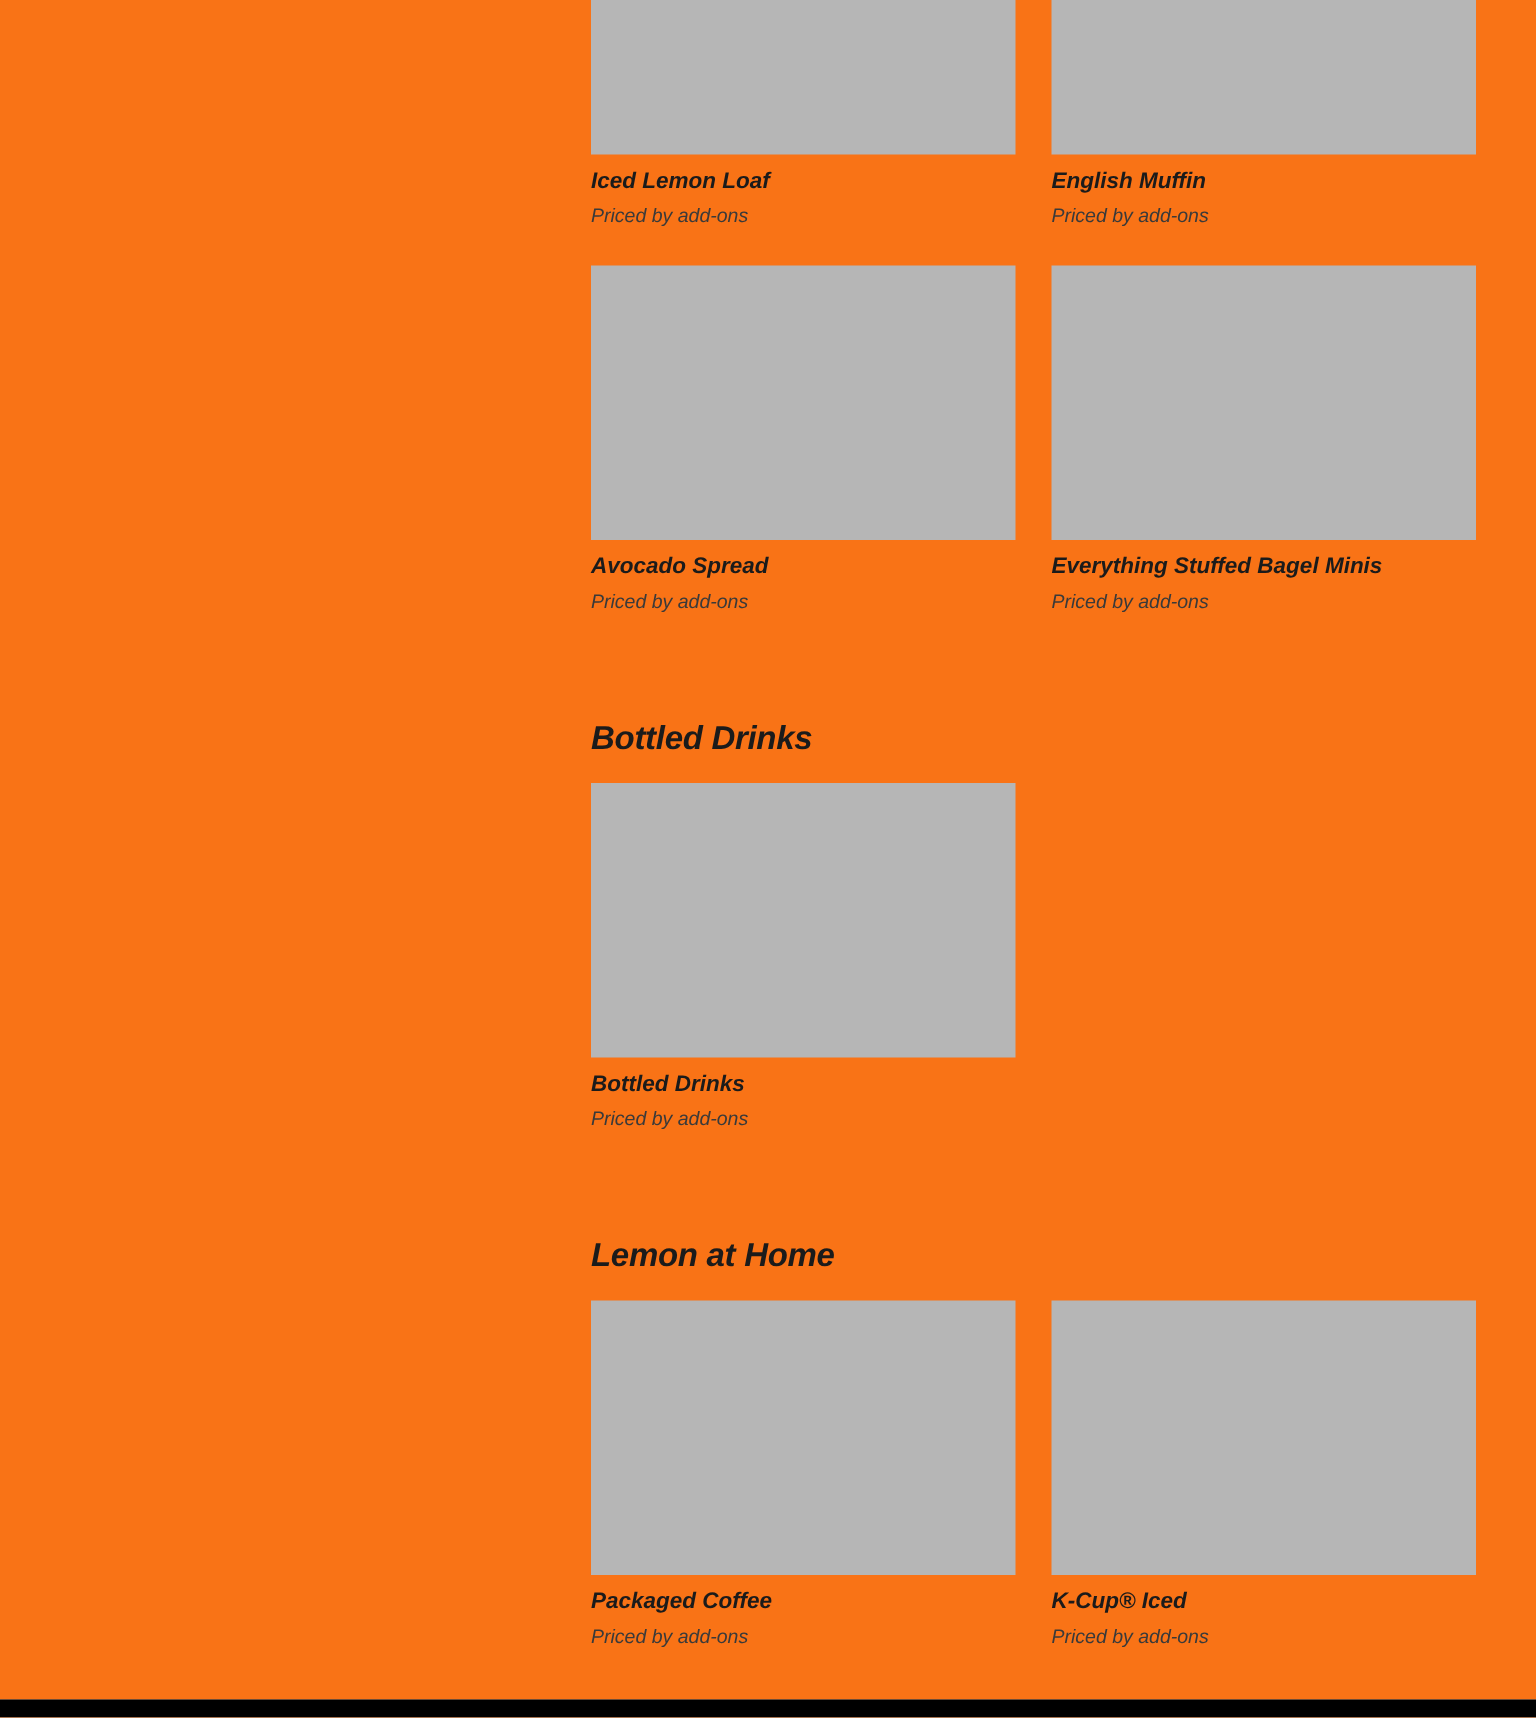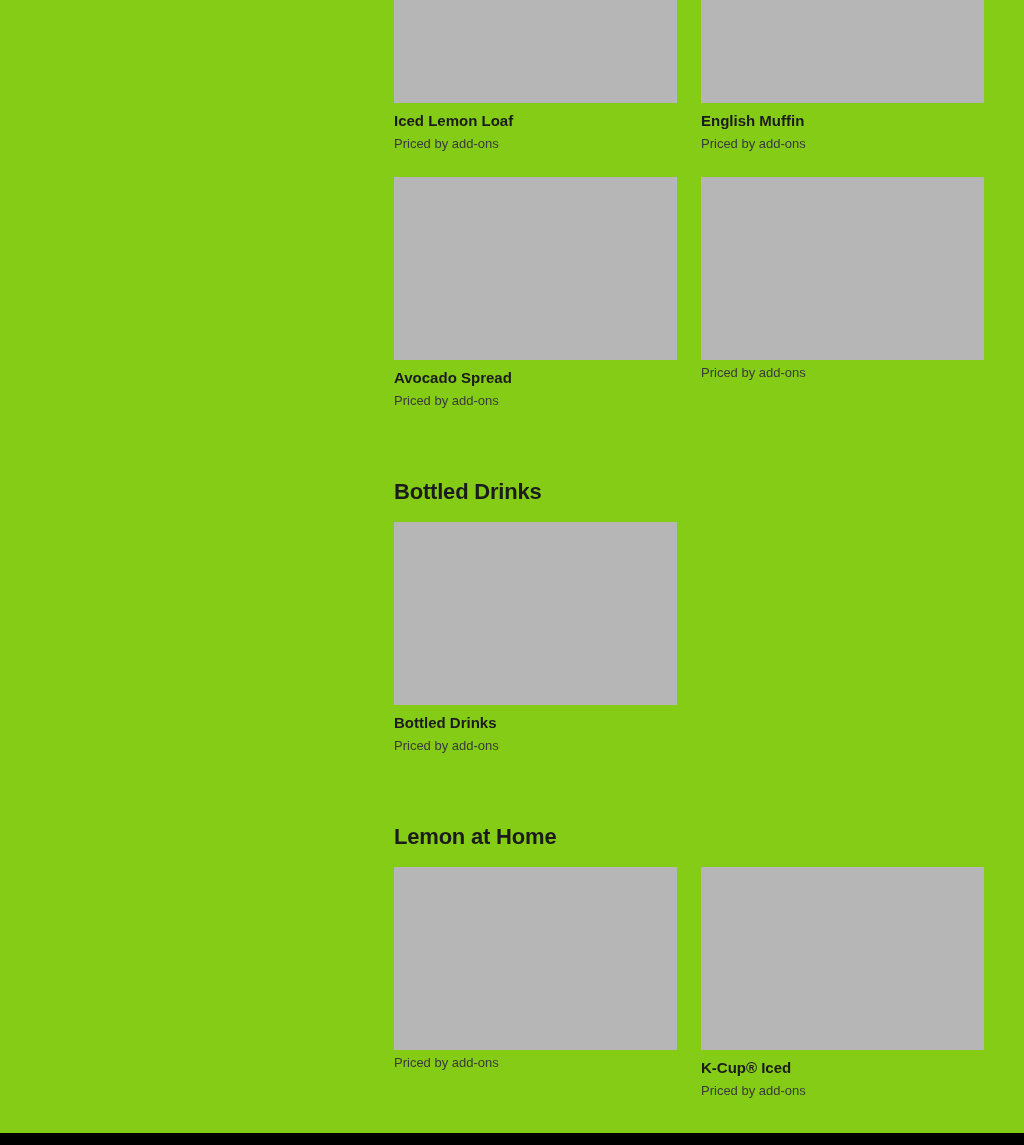--- a/index.html
+++ b/index.html
@@ -96,21 +96,21 @@
     left: 0;
     top: 1133px;
     width: 1024px;
     height: 12px;
     background: #000000;
   }
 </style>
 </head>
 <body style="background: rgb(196, 196, 196);">
 
-<div class="viewport" style="background: #84cc16;">
+<div class="viewport" style="background: #f97316; font-style: italic;">
   <div class="content-column">
 
     <div class="menu-section">
       <div class="product-grid clipped-row">
 
         <div class="product-card">
           <div class="product-thumb" style="background: rgb(182, 182, 182);"></div>
           <div class="product-name">Iced Lemon Loaf</div>
           <div class="product-price">Priced by add-ons</div>
         </div>
@@ -126,20 +126,21 @@
       <div class="product-grid" style="margin-top:24px;">
 
         <div class="product-card">
           <div class="product-thumb" style="background: rgb(182, 182, 182);"></div>
           <div class="product-name">Avocado Spread</div>
           <div class="product-price">Priced by add-ons</div>
         </div>
 
         <div class="product-card">
           <div class="product-thumb" style="background: rgb(182, 182, 182);"></div>
+          <div class="product-name">Everything Stuffed Bagel Minis</div>
           <div class="product-price">Priced by add-ons</div>
         </div>
 
       </div>
     </div>
 
     <div class="menu-section">
       <div class="section-heading">Bottled Drinks</div>
       <div class="product-grid">
 
@@ -151,20 +152,21 @@
 
       </div>
     </div>
 
     <div class="menu-section">
       <div class="section-heading">Lemon at Home</div>
       <div class="product-grid">
 
         <div class="product-card">
           <div class="product-thumb" style="background: rgb(182, 182, 182);"></div>
+          <div class="product-name">Packaged Coffee</div>
           <div class="product-price">Priced by add-ons</div>
         </div>
 
         <div class="product-card">
           <div class="product-thumb" style="background: rgb(182, 182, 182);"></div>
           <div class="product-name">K-Cup® Iced</div>
           <div class="product-price">Priced by add-ons</div>
         </div>
 
       </div>

